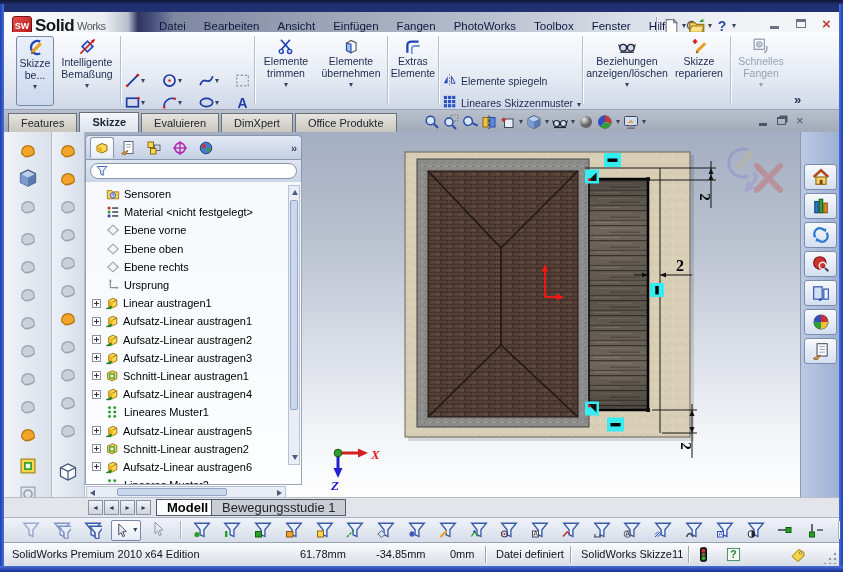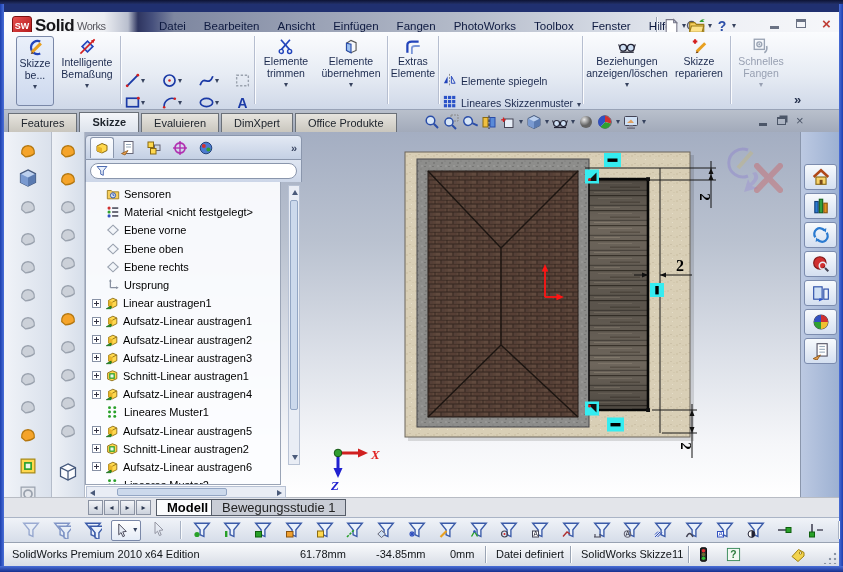--- a/index.html
+++ b/index.html
@@ -56,21 +56,21 @@
   .lt{position:absolute;left:14px;width:20px;height:20px}
   .ltoolB .lt{left:6px}
   .chev{position:absolute;font-size:11px;font-weight:bold;color:#5a6a8a;transform:rotate(90deg)}
   
   .tree{left:85px;top:135px;width:217px;height:362px;z-index:5}
   .treehead{left:0;top:0;width:217px;height:25px;background:linear-gradient(#e3e9f4,#c4d0e4);border:1px solid #8a96ac;border-radius:4px 4px 0 0;display:flex;align-items:center;padding:0 4px;gap:2px}
   .ttab{width:24px;height:21px;display:flex;align-items:center;justify-content:center;border-radius:3px 3px 0 0}
   .ttab.sel{background:linear-gradient(#fdfdfe,#e8eef8);border:1px solid #8a96ac;border-bottom:none}
   .treefilter{left:0;top:25px;width:217px;height:22px;background:linear-gradient(#dfe6f2,#ccd6e8);border-left:1px solid #8a96ac;border-right:1px solid #8a96ac;display:flex;align-items:center;padding:0 4px}
   .filterbox{flex:1;height:16px;background:#fff;border:1px solid #8a96ac;border-radius:8px;display:flex;align-items:center;padding:0 5px}
-  .treebody{left:0;top:47px;width:196px;height:303px;background:rgba(252,253,255,.93);border:1px solid #9aa4b6;border-top:none;overflow:hidden;padding-top:3px}
+  .treebody{left:0;top:47px;width:217px;height:303px;background:rgba(252,253,255,.93);border:1px solid #9aa4b6;border-top:none;overflow:hidden;padding-top:3px}
   .trow{height:18.2px;display:flex;align-items:center;padding-left:6px}
   .tplus{width:9px;height:9px;border:1px solid #8892a6;background:#fff;position:relative;margin-right:4px;flex:none}
   .tplus::before{content:"";position:absolute;left:1px;right:1px;top:3px;height:1px;background:#334}
   .tplus::after{content:"";position:absolute;top:1px;bottom:1px;left:3px;width:1px;background:#334}
   .tspace{width:14px;flex:none}
   .ticon{flex:none;margin-right:4px}
   .tlabel{font-size:11px;color:#000;white-space:nowrap}
   .vsb{position:absolute;right:2px;top:50px;width:12px;height:280px;background:#e9edf5;border:1px solid #b8c2d4}
   .vsb-th{position:absolute;left:1px;right:1px;top:14px;height:210px;background:linear-gradient(to right,#dfe7f4,#bcccе6);background:#ccd9ec;border:1px solid #93a6c4;border-radius:2px}
   .hsb{position:absolute;left:1px;bottom:-13px;width:200px;height:12px;background:#e9edf5;border:1px solid #b8c2d4}

